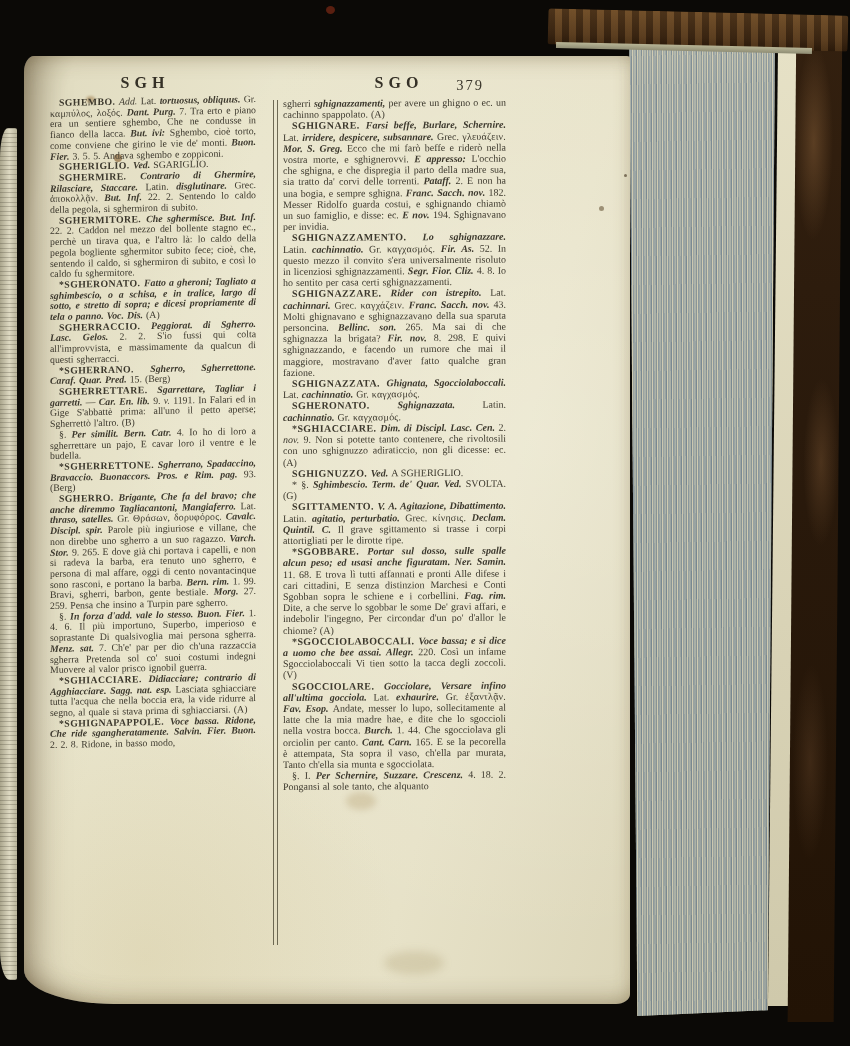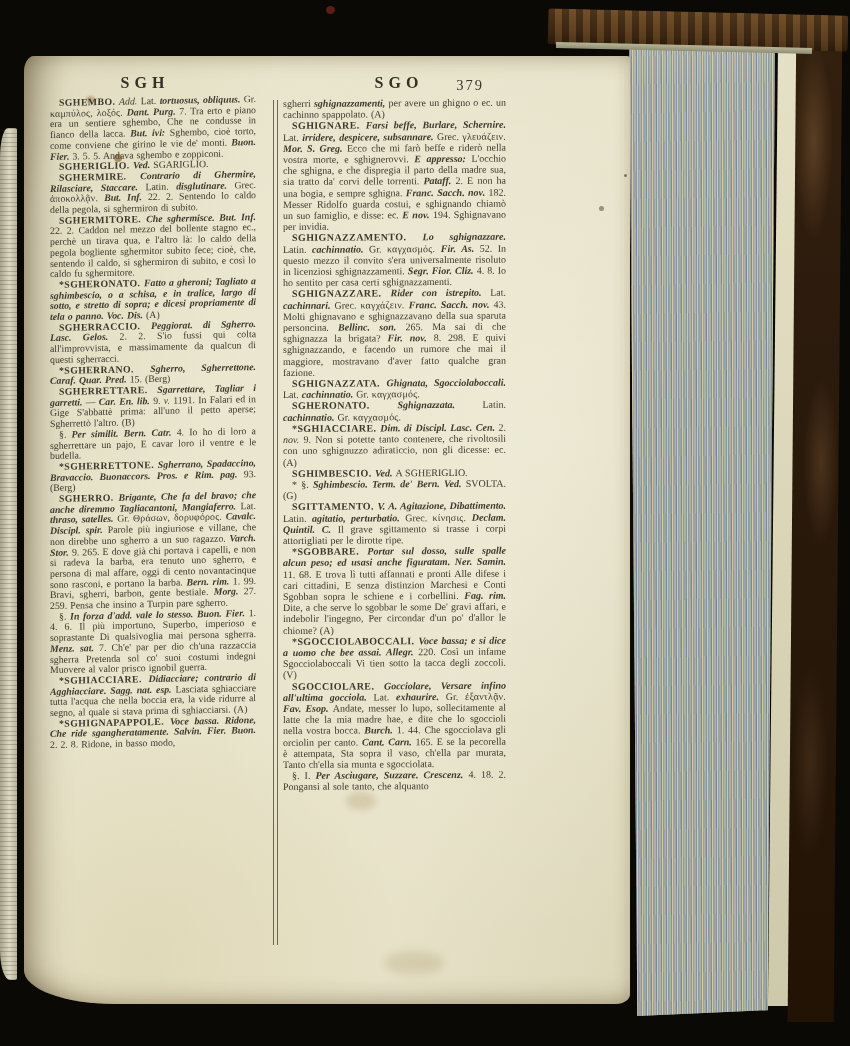--- a/index.html
+++ b/index.html
@@ -156,21 +156,21 @@
       <p><span class="seg-h">*SGHIGNAPAPPOLE. </span><span class="seg-bi">Voce bassa. Ridone, Che ride sgangheratamente. Salvin. Fier. Buon. </span><span class="seg-n">2. 2. 8. Ridone, in basso modo,</span></p>
     </div>
   <div class="col right">
       <p class="no-indent"><span class="seg-n">sgherri </span><span class="seg-bi">sghignazzamenti,</span><span class="seg-n"> per avere un ghigno o ec. un cachinno spappolato. (A)</span></p>
       <p><span class="seg-h">SGHIGNARE. </span><span class="seg-bi">Farsi beffe, Burlare, Schernire.</span><span class="seg-n"> Lat. </span><span class="seg-bi">irridere, despicere, subsannare.</span><span class="seg-n"> Grec. </span><span class="seg-g">γλευάζειν. </span><span class="seg-bi">Mor. S. Greg. </span><span class="seg-n">Ecco che mi farò beffe e riderò nella vostra morte, e sghignerovvi. </span><span class="seg-bi">E appresso: </span><span class="seg-n">L'occhio che sghigna, e che dispregia il parto della madre sua, sia tratto da' corvi delle torrenti. </span><span class="seg-bi">Pataff. </span><span class="seg-n">2. E non ha una bogia, e sempre sghigna. </span><span class="seg-bi">Franc. Sacch. nov. </span><span class="seg-n">182. Messer Ridolfo guarda costui, e sghignando chiamò un suo famiglio, e disse: ec. </span><span class="seg-bi">E nov. </span><span class="seg-n">194. Sghignavano per invidia.</span></p>
       <p><span class="seg-h">SGHIGNAZZAMENTO. </span><span class="seg-bi">Lo sghignazzare.</span><span class="seg-n"> Latin. </span><span class="seg-bi">cachinnatio.</span><span class="seg-n"> Gr. </span><span class="seg-g">καγχασμός. </span><span class="seg-bi">Fir. As. </span><span class="seg-n">52. In questo mezzo il convito s'era universalmente risoluto in licenziosi sghignazzamenti. </span><span class="seg-bi">Segr. Fior. Cliz. </span><span class="seg-n">4. 8. Io ho sentito per casa certi sghignazzamenti.</span></p>
       <p><span class="seg-h">SGHIGNAZZARE. </span><span class="seg-bi">Rider con istrepito.</span><span class="seg-n"> Lat. </span><span class="seg-bi">cachinnari.</span><span class="seg-n"> Grec. </span><span class="seg-g">καγχάζειν. </span><span class="seg-bi">Franc. Sacch. nov. </span><span class="seg-n">43. Molti ghignavano e sghignazzavano della sua sparuta personcina. </span><span class="seg-bi">Bellinc. son. </span><span class="seg-n">265. Ma sai di che sghignazza la brigata? </span><span class="seg-bi">Fir. nov. </span><span class="seg-n">8. 298. E quivi sghignazzando, e facendo un rumore che mai il maggiore, mostravano d'aver fatto qualche gran fazione.</span></p>
       <p><span class="seg-h">SGHIGNAZZATA. </span><span class="seg-bi">Ghignata, Sgocciolaboccali.</span><span class="seg-n"> Lat. </span><span class="seg-bi">cachinnatio.</span><span class="seg-n"> Gr. </span><span class="seg-g">καγχασμός.</span></p>
       <p><span class="seg-h">SGHERONATO. </span><span class="seg-bi">Sghignazzata.</span><span class="seg-n"> Latin. </span><span class="seg-bi">cachinnatio.</span><span class="seg-n"> Gr. </span><span class="seg-g">καγχασμός.</span></p>
       <p><span class="seg-h">*SGHIACCIARE. </span><span class="seg-bi">Dim. di Discipl. Lasc. Cen. </span><span class="seg-n">2. </span><span class="seg-i">nov. </span><span class="seg-n">9. Non si potette tanto contenere, che rivoltosili con uno sghignuzzo adiraticcio, non gli dicesse: ec. (A)</span></p>
-      <p><span class="seg-h">SGHIMBESCIO. </span><span class="seg-bi">Ved. </span><span class="seg-n">A SGHERIGLIO.</span></p>
-      <p><span class="seg-n">* §. </span><span class="seg-bi">Sghimbescio. Term. de' Bern. Ved. </span><span class="seg-n">SVOLTA. (G)</span></p>
+      <p><span class="seg-h">SGHIGNUZZO. </span><span class="seg-bi">Ved. </span><span class="seg-n">A SGHERIGLIO.</span></p>
+      <p><span class="seg-n">* §. </span><span class="seg-bi">Sghimbescio. Term. de' Quar. Ved. </span><span class="seg-n">SVOLTA. (G)</span></p>
       <p><span class="seg-h">SGITTAMENTO. </span><span class="seg-bi">V. A. Agitazione, Dibattimento.</span><span class="seg-n"> Latin. </span><span class="seg-bi">agitatio, perturbatio.</span><span class="seg-n"> Grec. </span><span class="seg-g">κίνησις. </span><span class="seg-bi">Declam. Quintil. C. </span><span class="seg-n">Il grave sgittamento si trasse i corpi attortigliati per le dirotte ripe.</span></p>
       <p><span class="seg-h">*SGOBBARE. </span><span class="seg-bi">Portar sul dosso, sulle spalle alcun peso; ed usasi anche figuratam. Ner. Samin. </span><span class="seg-n">11. 68. E trova lì tutti affannati e pronti Alle difese i cari cittadini, E senza distinzion Marchesi e Conti Sgobban sopra le schiene e i corbellini. </span><span class="seg-bi">Fag. rim. </span><span class="seg-n">Dite, a che serve lo sgobbar le some De' gravi affari, e indebolir l'ingegno, Per circondar d'un po' d'allor le chiome? (A)</span></p>
       <p><span class="seg-h">*SGOCCIOLABOCCALI. </span><span class="seg-bi">Voce bassa; e si dice a uomo che bee assai. Allegr. </span><span class="seg-n">220. Così un infame Sgocciolaboccali Vi tien sotto la tacca degli zoccoli. (V)</span></p>
       <p><span class="seg-h">SGOCCIOLARE. </span><span class="seg-bi">Gocciolare, Versare infino all'ultima gocciola.</span><span class="seg-n"> Lat. </span><span class="seg-bi">exhaurire.</span><span class="seg-n"> Gr. </span><span class="seg-g">ἐξαντλᾷν. </span><span class="seg-bi">Fav. Esop. </span><span class="seg-n">Andate, messer lo lupo, sollecitamente al latte che la mia madre hae, e dite che lo sgoccioli nella vostra bocca. </span><span class="seg-bi">Burch. </span><span class="seg-n">1. 44. Che sgocciolava gli orciolin per canto. </span><span class="seg-bi">Cant. Carn. </span><span class="seg-n">165. E se la pecorella è attempata, Sta sopra il vaso, ch'ella par murata, Tanto ch'ella sia munta e sgocciolata.</span></p>
-      <p><span class="seg-n">§. I. </span><span class="seg-bi">Per Asciugare, Suzzare. Crescenz. </span><span class="seg-n">4. 18. 2. Pongansi al sole tanto, che alquanto</span></p>
+      <p><span class="seg-n">§. I. </span><span class="seg-bi">Per Schernire, Suzzare. Crescenz. </span><span class="seg-n">4. 18. 2. Pongansi al sole tanto, che alquanto</span></p>
     </div>
 </div>
 
 </body></html>

